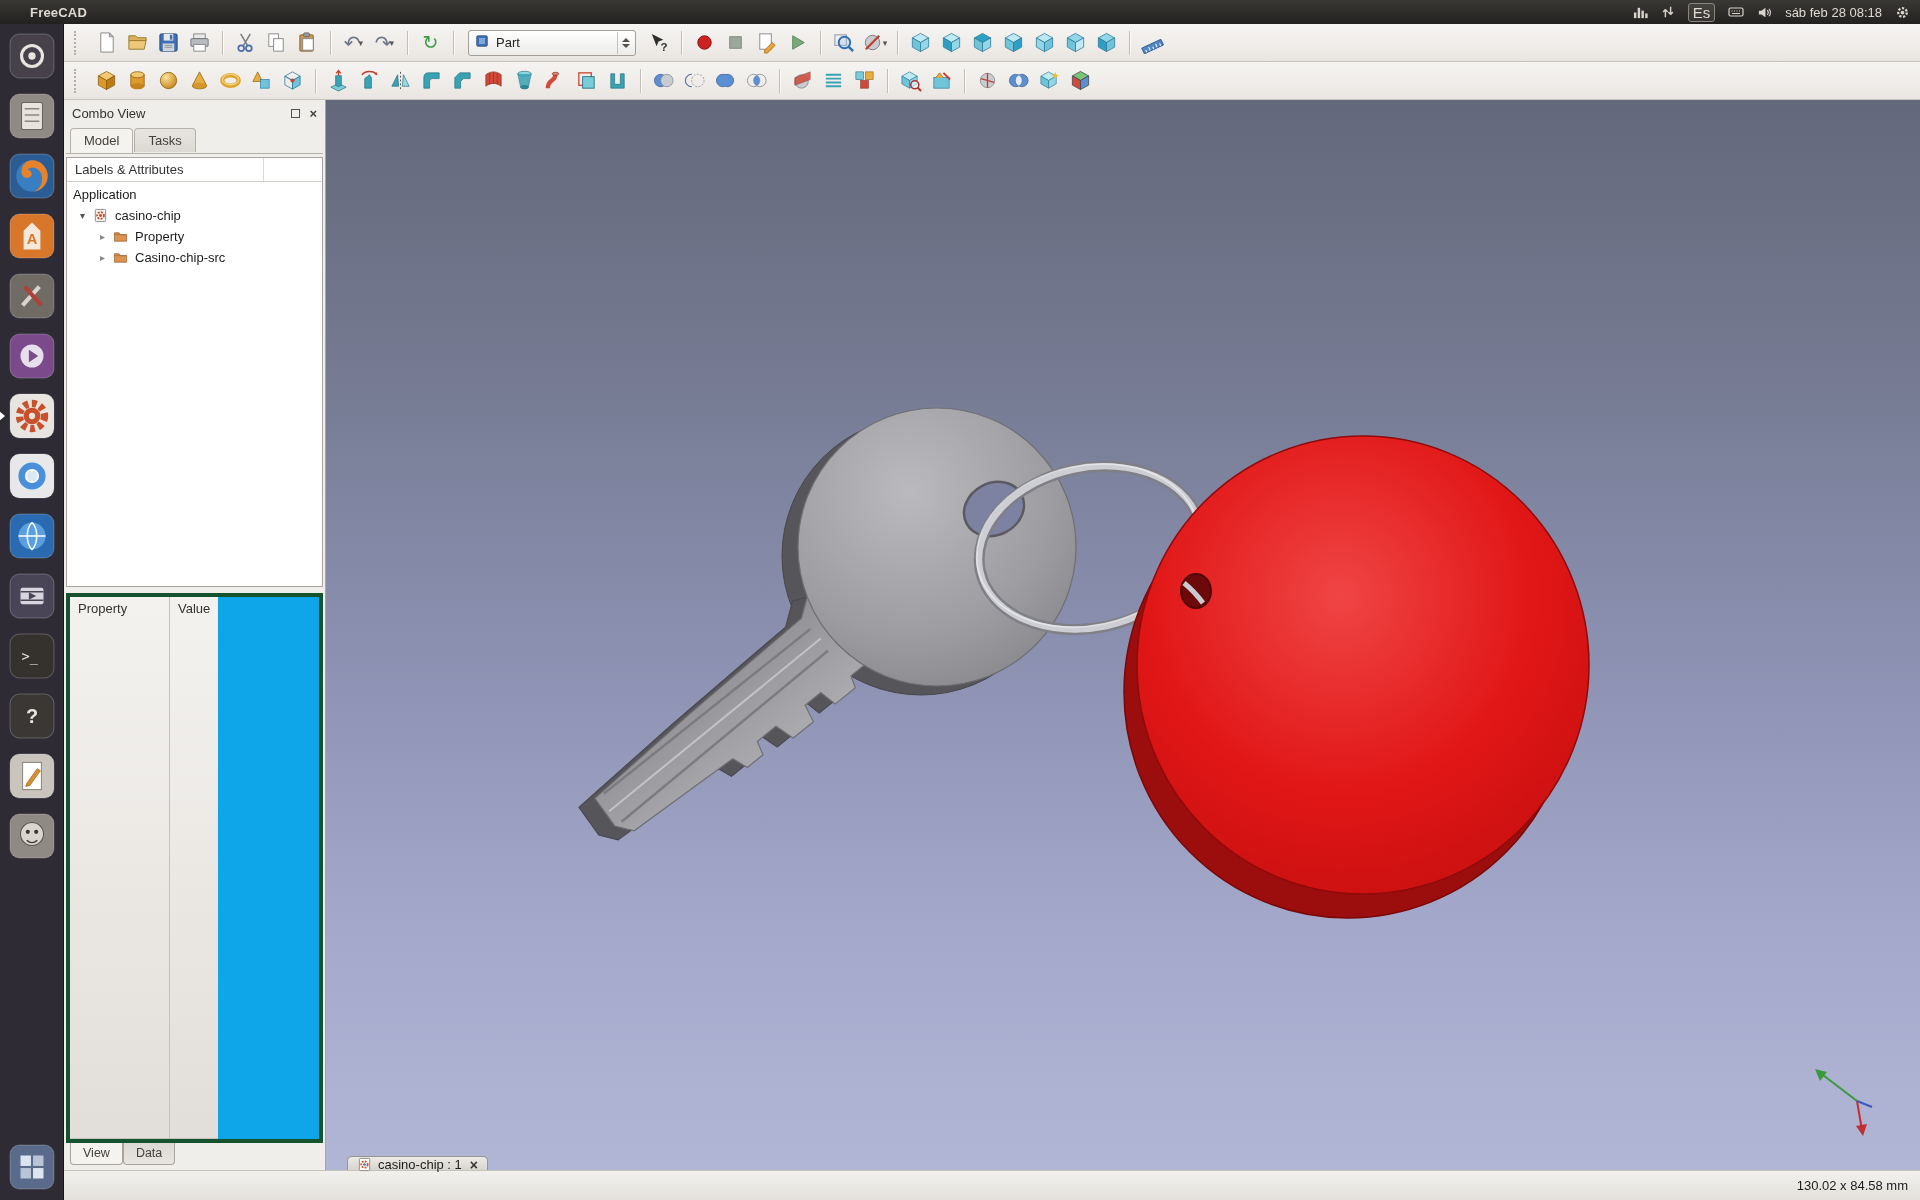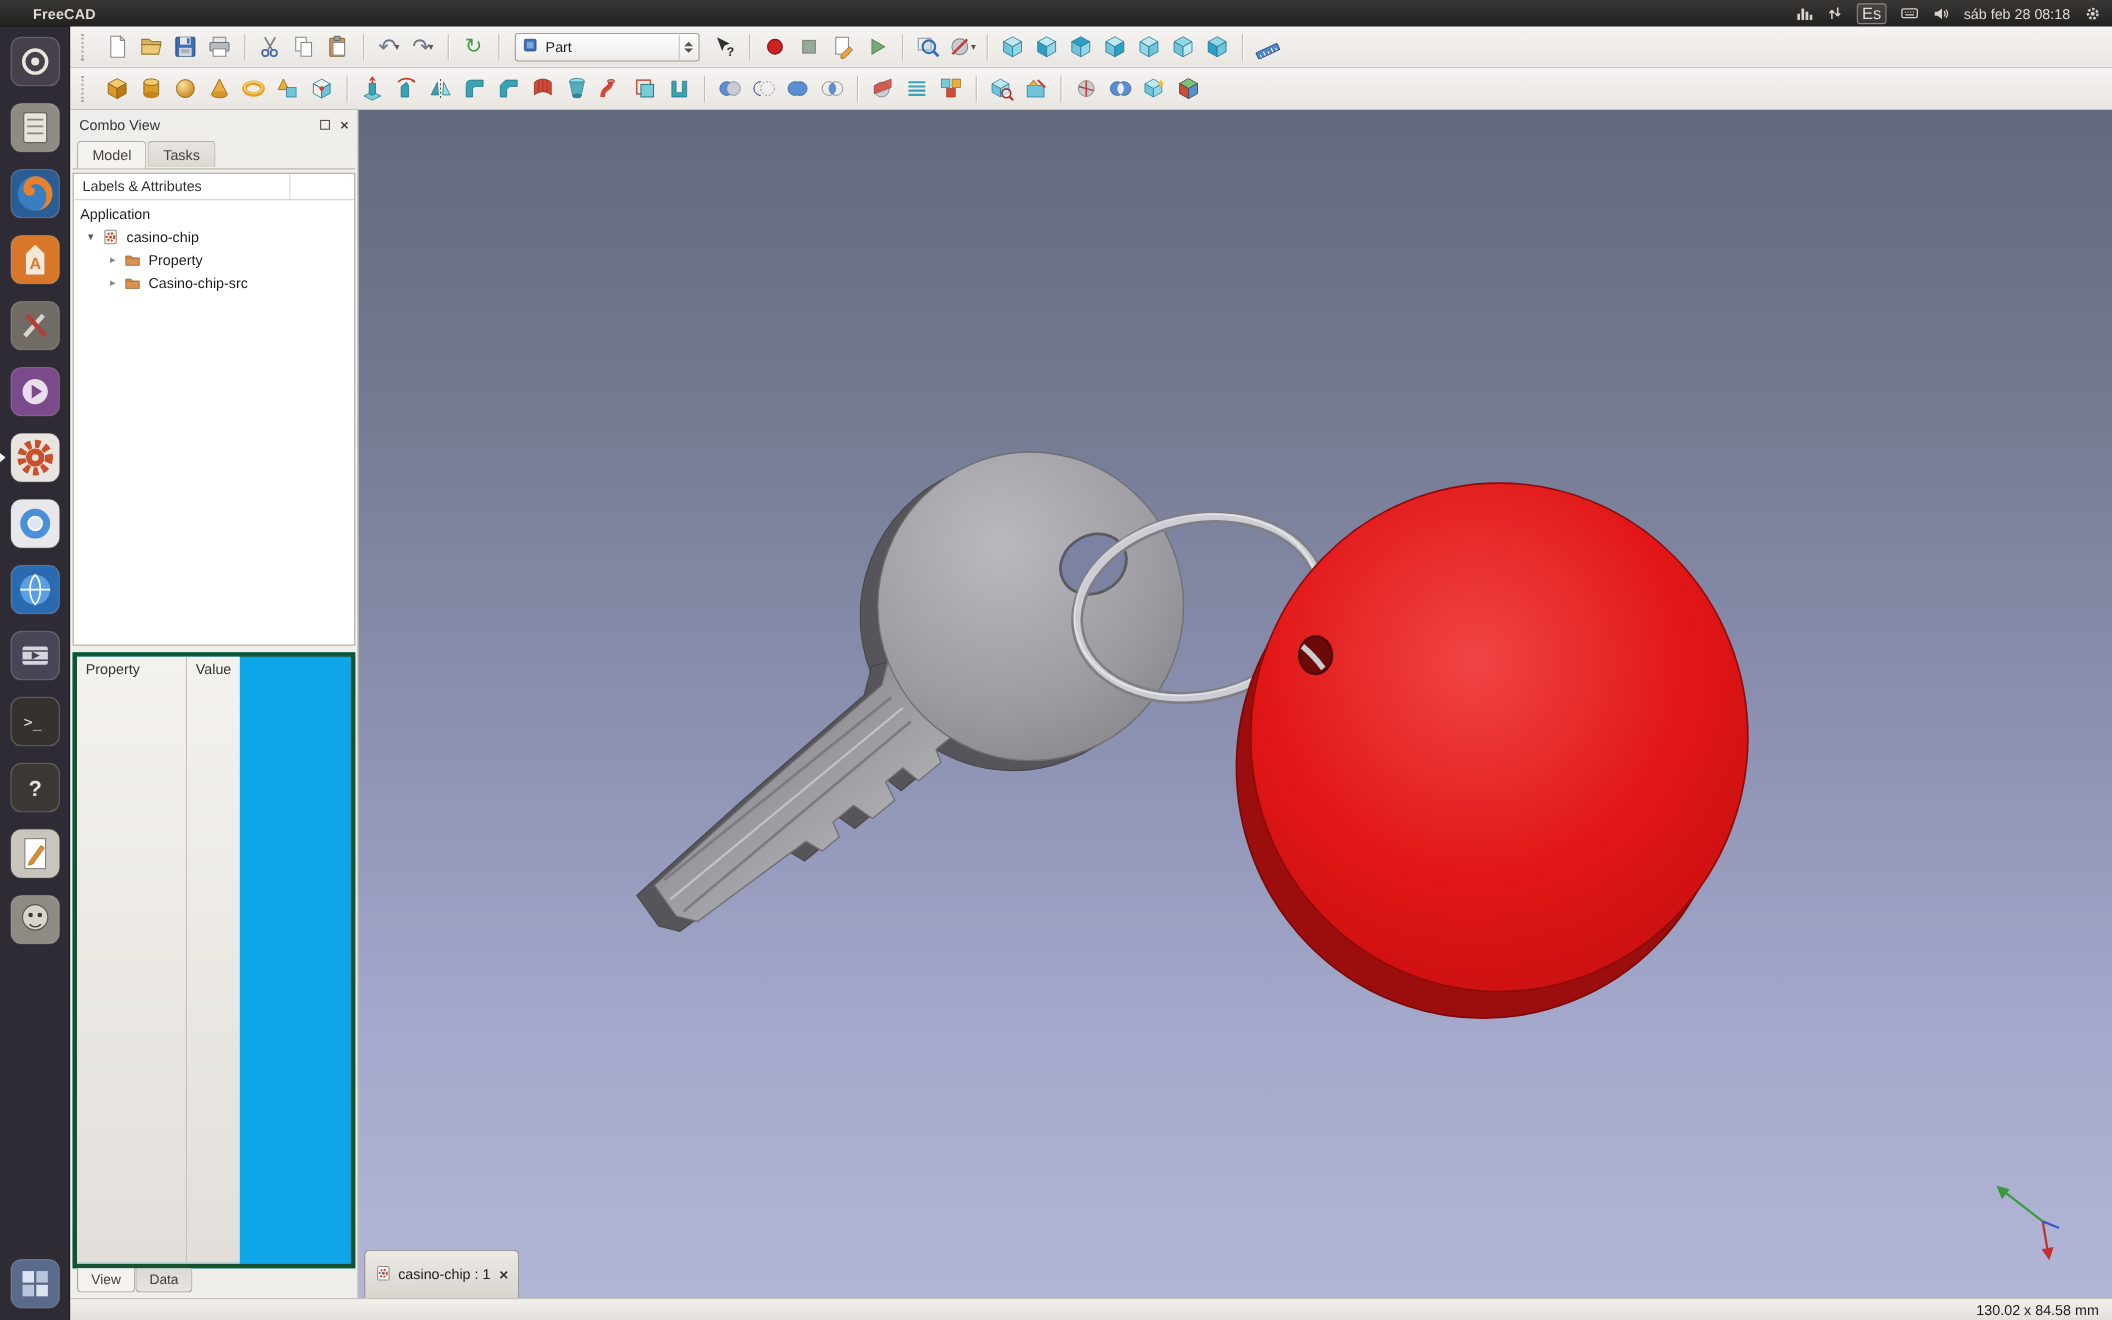--- a/index.html
+++ b/index.html
@@ -74,26 +74,26 @@
 .prop-col.last{flex:1;border-right:none}
 .prop-body{flex:1}
 .combo-bottom-tabs{height:27px;display:flex;align-items:flex-start;padding:0 4px;gap:0;flex:none}
 .btab{padding:3px 12px 4px;border:1px solid #a9a49d;border-top:none;border-radius:0 0 4px 4px;
   background:linear-gradient(#dcd8d2,#e8e5e0);color:#44403a;font-size:12.5px}
 .btab.active{background:#f5f3f0}
 
 .viewport{flex:1;position:relative;min-width:0;
   background:linear-gradient(180deg,#63687b 0%,#757a92 25%,#8c91b2 52%,#a3a8ca 76%,#b2b6d6 100%)}
 .scene-svg{position:absolute;inset:0;width:100%;height:100%;display:block}
-.mdi-tab{position:absolute;left:5px;bottom:0;height:44px;display:flex;align-items:center;gap:6px;
+.mdi-tab{position:absolute;left:21px;bottom:0;height:14px;display:flex;align-items:flex-start;gap:6px;
   padding:0 9px;background:linear-gradient(#eceae6,#d8d5cf);border:1px solid #9a958e;border-bottom:none;
   border-radius:5px 5px 0 0;color:#1d1d1d}
 .mdi-close{font-weight:bold;font-size:14px;color:#333;margin-left:2px}
 
-.statusbar{height:20px;flex:none;background:linear-gradient(#f2f0ed,#e4e1dc);border-top:1px solid #c6c2bc;
+.statusbar{height:30px;flex:none;background:linear-gradient(#f2f0ed,#e4e1dc);border-top:1px solid #c6c2bc;
   display:flex;align-items:center;justify-content:flex-end;padding:0 12px;color:#1d1d1d}
 </style>
 </head>
 <body>
 
 <div class="topbar">
   <span class="app-name">FreeCAD</span>
   <span class="topbar-right">
       <span class="ind">
         <svg viewBox="0 0 16 16" width="15" height="15">

